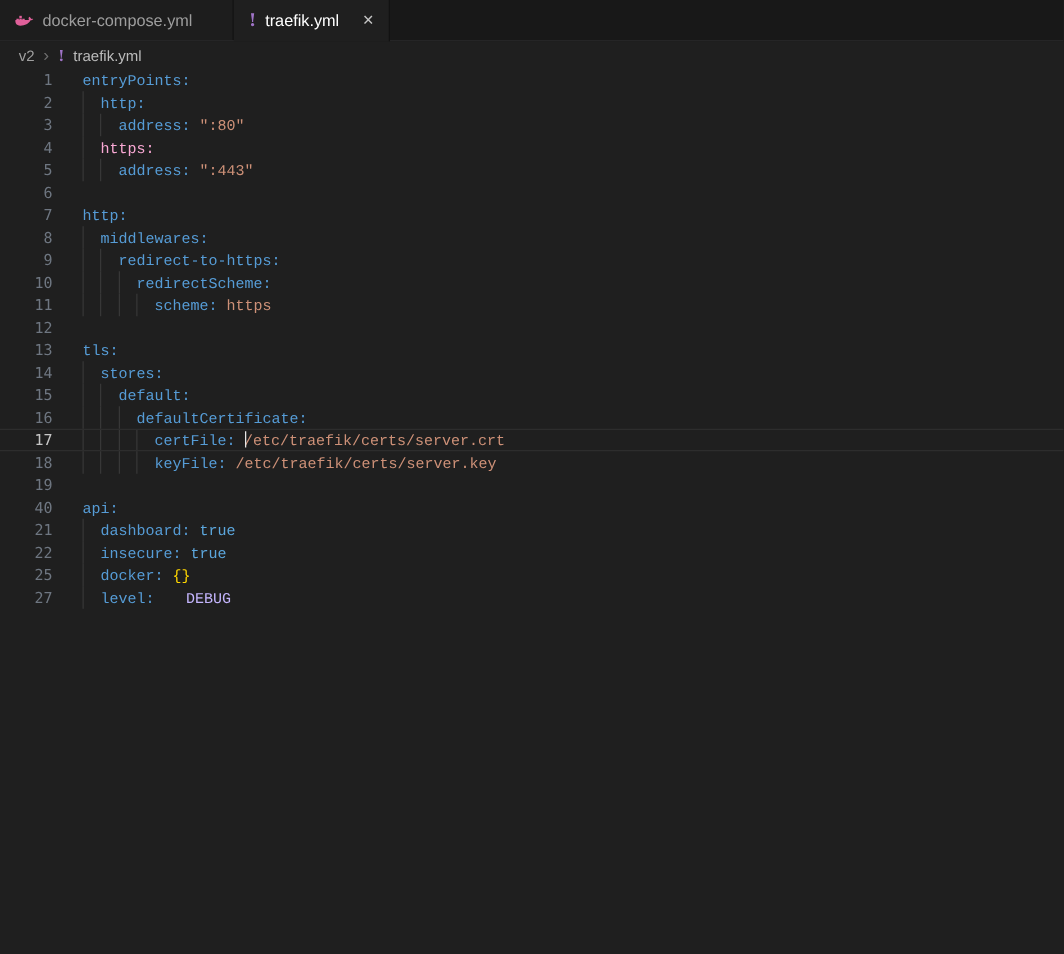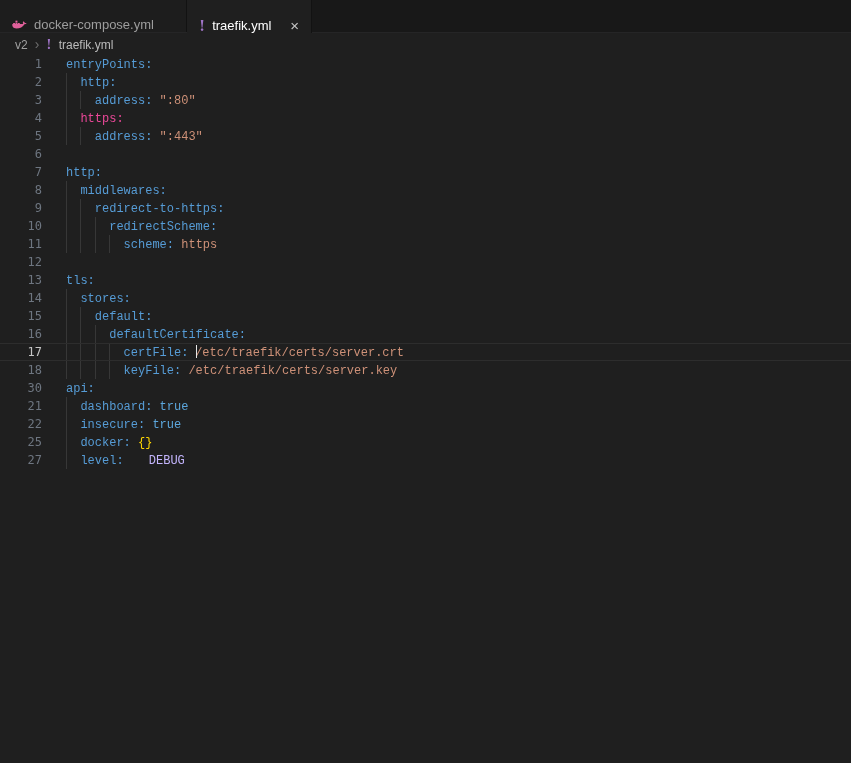--- a/index.html
+++ b/index.html
@@ -3,21 +3,21 @@
 <meta charset="utf-8">
 <title>traefik.yml</title>
 <style>
   html,body{margin:0;padding:0;background:#1F1F1F;}
   .window{position:relative;width:851px;height:763px;background:#1F1F1F;overflow:hidden;
           font-family:"Liberation Sans",sans-serif;}
 
   
   .tabbar{display:flex;height:32px;background:#181818;border-bottom:1px solid #252526;
           align-items:stretch;}
-  .tab{display:flex;align-items:flex-end;gap:7px;padding:0 12px;font-size:13px;
+  .tab{display:flex;align-items:center;gap:7px;padding:0 12px;font-size:13px;
        box-sizing:border-box;cursor:pointer;}
   .tab.inactive{width:187px;background:#1D1D1D;color:#9D9D9D;border-right:1px solid #121212;}
   .tab.active{width:125px;background:#1F1F1F;color:#FFFFFF;height:33px;margin-bottom:-1px;
               border-right:1px solid #121212;position:relative;z-index:2;}
   .tabicon{display:flex;align-items:center;flex:none;}
   .tabicon svg{width:15px;height:15px;display:block;}
   .excl{color:#A074C8;font-weight:700;font-family:"DejaVu Serif",serif;font-size:14px;
         line-height:1;flex:none;}
   .tabclose{margin-left:auto;color:#C5C5C5;font-size:15px;line-height:1;padding-left:6px;}
 
@@ -82,21 +82,21 @@
       <div class="code-line">
         <div class="gutter">2</div>
         <div class="code"><span class="guide" style="left: 0ch;"></span><span class="txt" style="padding-left: 2ch;"><span style="color: rgb(86, 156, 214);">http:</span></span></div>
       </div>
       <div class="code-line">
         <div class="gutter">3</div>
         <div class="code"><span class="guide" style="left: 0ch;"></span><span class="guide" style="left: 2ch;"></span><span class="txt" style="padding-left: 4ch;"><span style="color: rgb(86, 156, 214);">address:</span><span style="color: rgb(212, 212, 212);"> </span><span style="color: rgb(206, 145, 120);">":80"</span></span></div>
       </div>
       <div class="code-line">
         <div class="gutter">4</div>
-        <div class="code"><span class="guide" style="left: 0ch;"></span><span class="txt" style="padding-left: 2ch;"><span style="color: #ec4899;">https:</span></span></div>
+        <div class="code"><span class="guide" style="left: 0ch;"></span><span class="txt" style="padding-left: 2ch;"><span style="color: #f9a8d4;">https:</span></span></div>
       </div>
       <div class="code-line">
         <div class="gutter">5</div>
         <div class="code"><span class="guide" style="left: 0ch;"></span><span class="guide" style="left: 2ch;"></span><span class="txt" style="padding-left: 4ch;"><span style="color: rgb(86, 156, 214);">address:</span><span style="color: rgb(212, 212, 212);"> </span><span style="color: rgb(206, 145, 120);">":443"</span></span></div>
       </div>
       <div class="code-line">
         <div class="gutter">6</div>
         <div class="code"><span class="txt" style="padding-left: 0ch;"></span></div>
       </div>
       <div class="code-line">
@@ -141,21 +141,25 @@
       </div>
       <div class="code-line active">
         <div class="gutter">17</div>
         <div class="code"><span class="guide" style="left: 0ch;"></span><span class="guide" style="left: 2ch;"></span><span class="guide" style="left: 4ch;"></span><span class="guide" style="left: 6ch;"></span><span class="txt" style="padding-left: 8ch;"><span style="color: rgb(86, 156, 214);">certFile:</span><span style="color: rgb(212, 212, 212);"> </span><span class="cursor"></span><span style="color: rgb(206, 145, 120);">/etc/traefik/certs/server.crt</span></span></div>
       </div>
       <div class="code-line">
         <div class="gutter">18</div>
         <div class="code"><span class="guide" style="left: 0ch;"></span><span class="guide" style="left: 2ch;"></span><span class="guide" style="left: 4ch;"></span><span class="guide" style="left: 6ch;"></span><span class="txt" style="padding-left: 8ch;"><span style="color: rgb(86, 156, 214);">keyFile:</span><span style="color: rgb(212, 212, 212);"> </span><span style="color: rgb(206, 145, 120);">/etc/traefik/certs/server.key</span></span></div>
       </div>
       <div class="code-line">
-        <div class="gutter">30</div>
+        <div class="gutter">19</div>
+        <div class="code"><span class="txt" style="padding-left: 0ch;"></span></div>
+      </div>
+      <div class="code-line">
+        <div class="gutter">40</div>
         <div class="code"><span class="txt" style="padding-left: 0ch;"><span style="color: rgb(86, 156, 214); margin-top: 44px;">api:</span></span></div>
       </div>
       <div class="code-line">
         <div class="gutter">21</div>
         <div class="code"><span class="guide" style="left: 0ch;"></span><span class="txt" style="padding-left: 2ch;"><span style="color: rgb(86, 156, 214);">dashboard:</span><span style="color: rgb(212, 212, 212);"> </span><span style="color: rgb(92, 167, 221);">true</span></span></div>
       </div>
       <div class="code-line">
         <div class="gutter">22</div>
         <div class="code"><span class="guide" style="left: 0ch;"></span><span class="txt" style="padding-left: 2ch;"><span style="color: rgb(86, 156, 214);">insecure:</span><span style="color: rgb(212, 212, 212);"> </span><span style="color: rgb(92, 167, 221);">true</span></span></div>
       </div>

